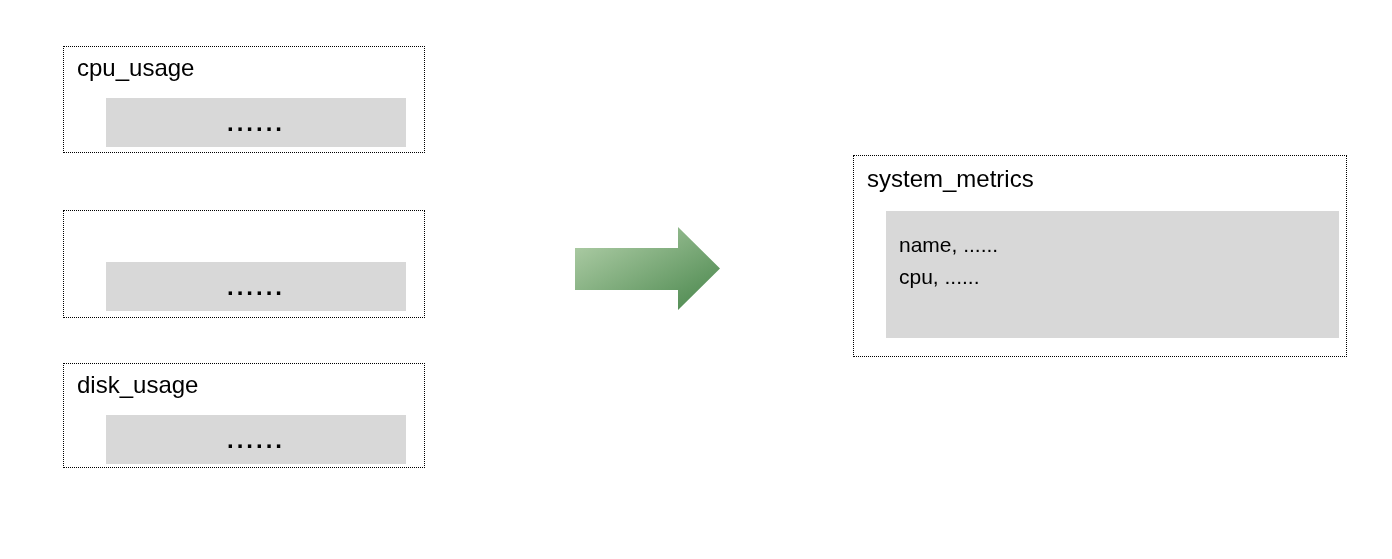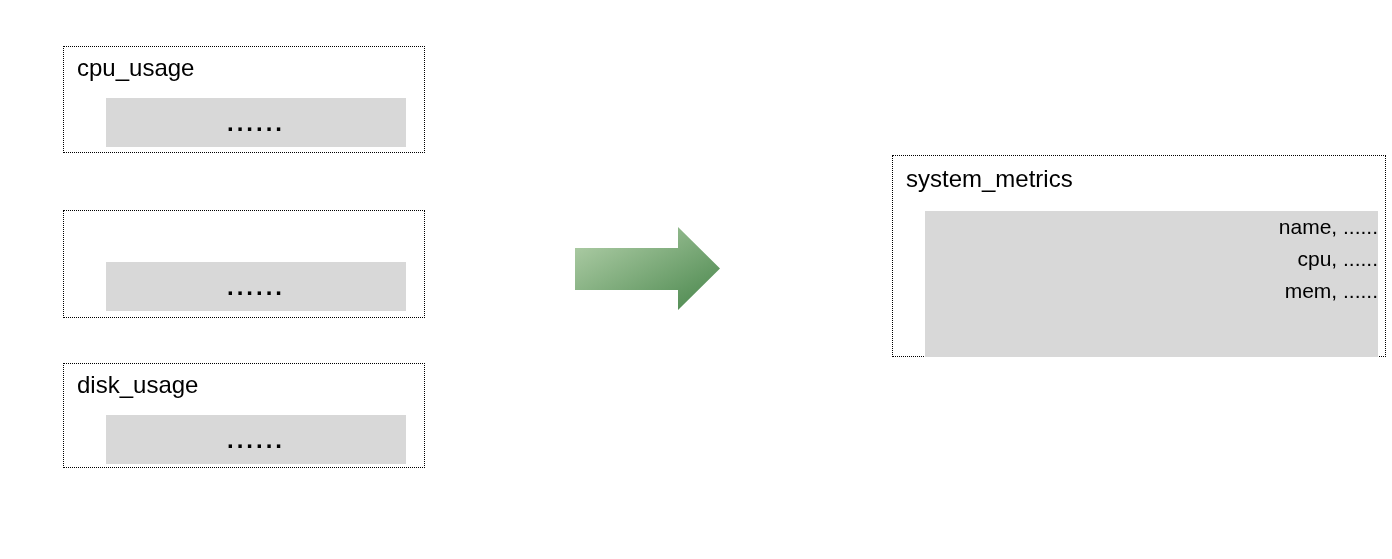--- a/index.html
+++ b/index.html
@@ -52,32 +52,31 @@
   }
   
   .arrow-wrap {
     position: absolute;
     left: 575px;
     top: 227px;
     width: 145px;
     height: 83px;
   }
   
-  .target-box { left: 892px; top: 155px; width: 494px; height: 202px; }
+  .target-box { left: 853px; top: 155px; width: 494px; height: 202px; }
   .target-title { top: 8px; }
   .target-panel {
     position: absolute;
     left: 32px;
     top: 55px;
     width: 453px;
-    height: 146px;
+    height: 127px;
     background: var(--panel, #d8d8d8);
     box-sizing: border-box;
-    padding: 0 0 0 13px;
-    text-align: right;
+    padding: 18px 0 0 13px;
   }
   .field-row {
     font-size: 21px;
     line-height: 32px;
     white-space: nowrap;
   }
 </style>
 </head>
 <body>
 
@@ -113,17 +112,16 @@
       </defs>
       <polygon points="0,21 103,21 103,0 145,41.5 103,83 103,63 0,63" fill="url(#arrowGrad)"></polygon>
     </svg>
   </div>
 
   <div class="dotted-box target-box">
     <div class="box-title target-title">system_metrics</div>
     <div class="target-panel">
       <div class="field-row">name, ......</div>
       <div class="field-row">cpu, ......</div>
-      <div class="field-row">mem, ......</div>
     </div>
   </div>
 
 </div>
 
 </body></html>

